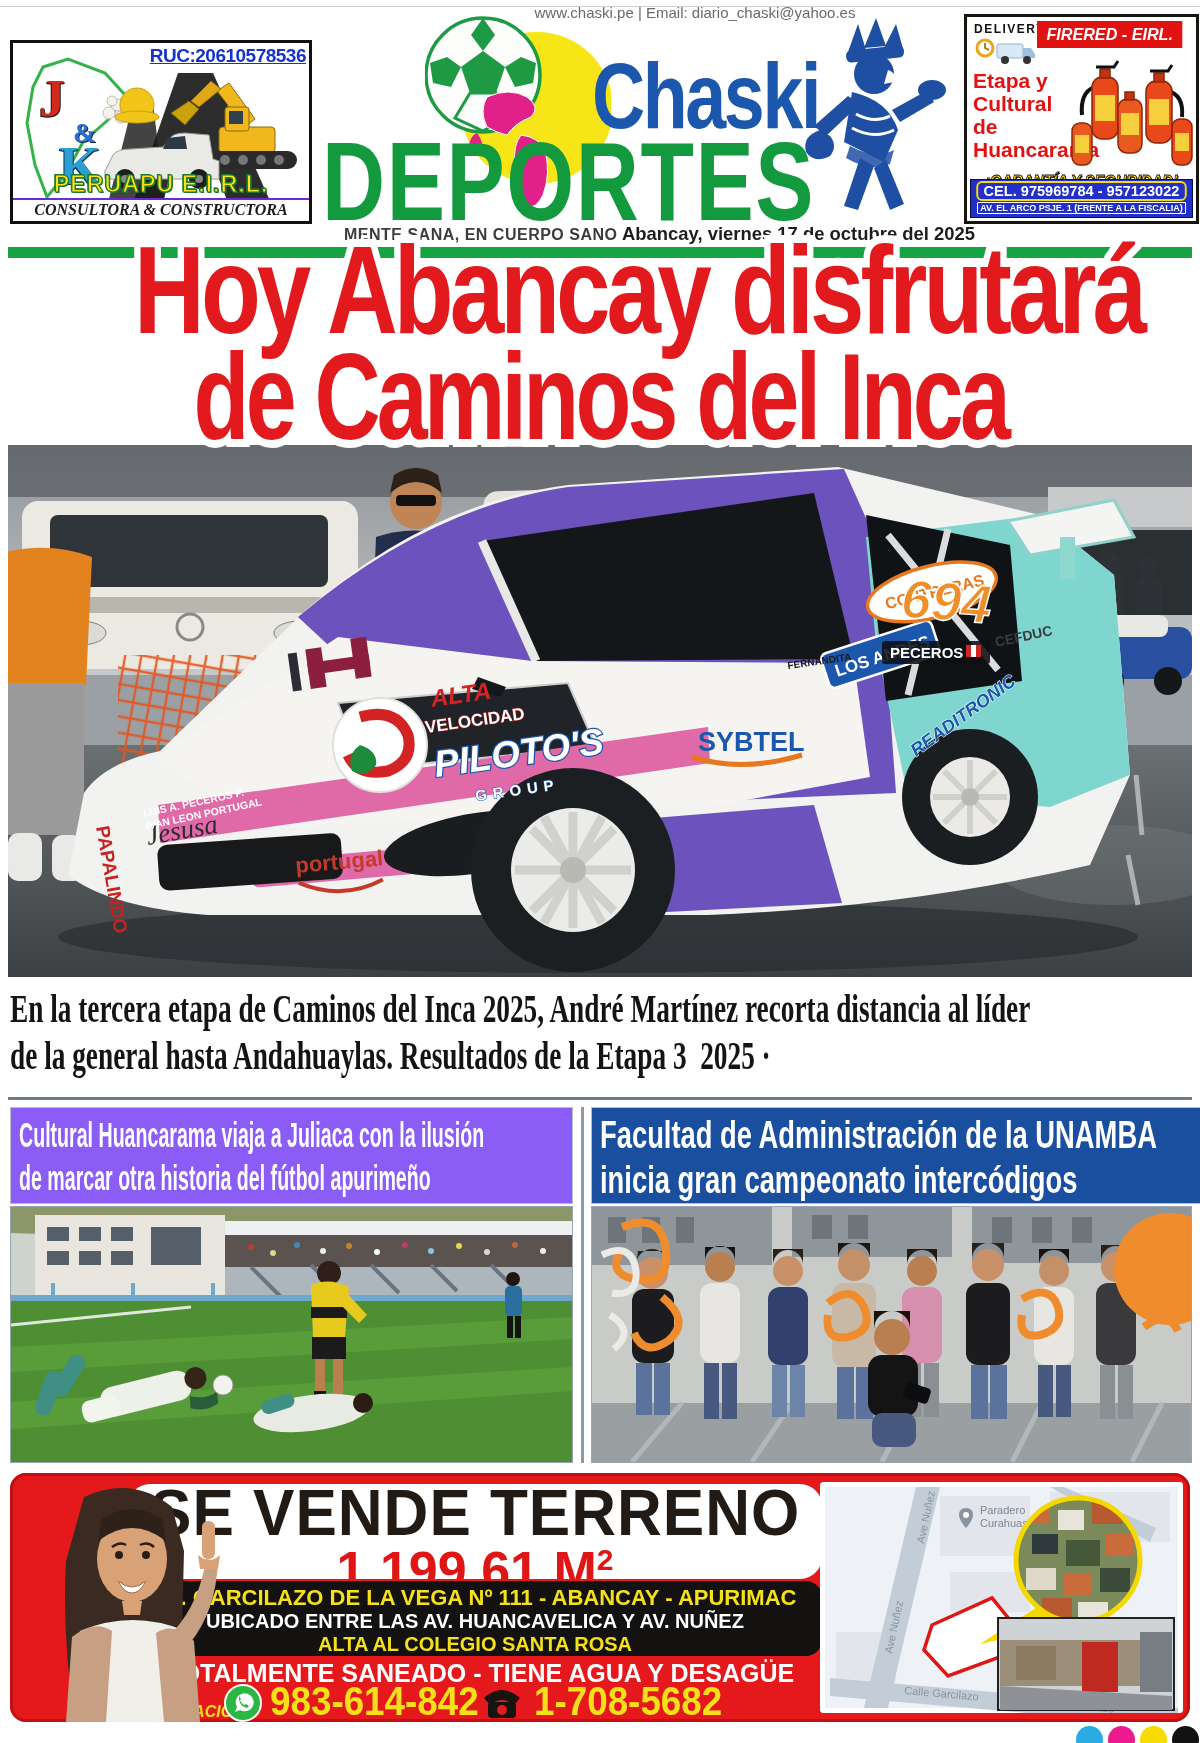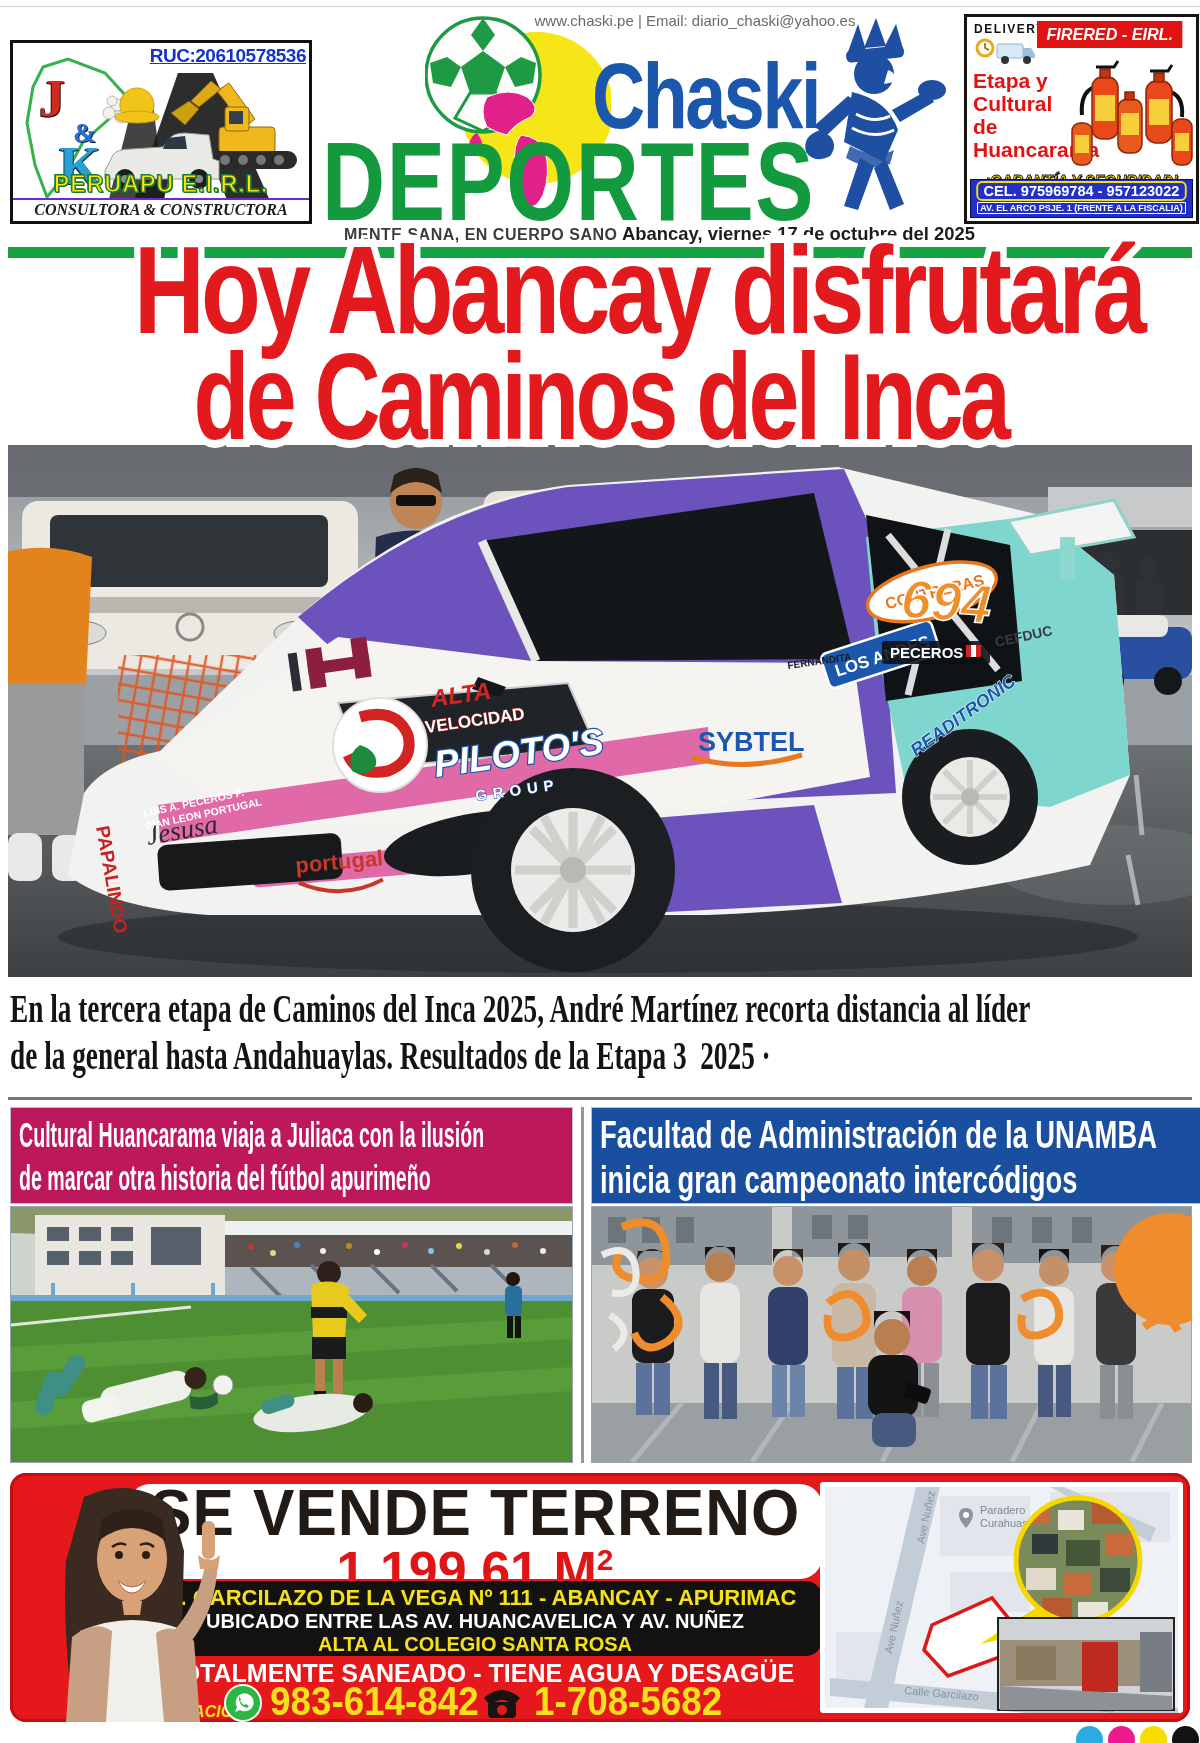--- a/index.html
+++ b/index.html
@@ -20,21 +20,21 @@
   .ad-left .mono-amp{left:60px;top:74px;font-size:28px;color:#2a6fd4;text-shadow:1px 1px 0 #102a4e;}
   .ad-left .mono-k{left:46px;top:92px;font-size:54px;color:#2a9fd4;text-shadow:1px 1px 0 #0d2c45,-1px 1px 0 #0d2c45;}
   .ad-left .company{position:absolute;left:0;right:0;bottom:23px;text-align:center;font-size:24px;font-weight:800;
       color:#ffe11a;letter-spacing:1px;-webkit-text-stroke:1.2px #1b7a2a;
       text-shadow:1px 1px 0 #1b7a2a,-1px -1px 0 #1b7a2a;transform:scaleX(.97);}
   .ad-left .tagline{position:absolute;left:0;right:0;bottom:0;height:21px;text-align:center;
       font-family:"Liberation Serif",serif;font-style:italic;font-weight:700;font-size:16px;color:#1c1c1c;
       border-top:2px solid #6d28d9;background:#fff;line-height:20px;}
 
   
-  .contact{position:absolute;left:455px;top:12px;width:480px;text-align:center;font-size:15px;color:#6a6a6a;}
+  .contact{position:absolute;left:455px;top:4px;width:480px;text-align:center;font-size:15px;color:#6a6a6a;}
   .title-chaski{position:absolute;left:592px;top:50px;font-size:92px;font-weight:800;color:#1a57ad;
       letter-spacing:-3px;transform:scaleX(.8);transform-origin:left top;line-height:1;}
   .title-deportes{position:absolute;left:322px;top:126px;font-size:112px;font-weight:800;color:#149a3e;
       letter-spacing:2px;transform:scaleX(.78);transform-origin:left top;line-height:1;}
   .slogan{position:absolute;left:344px;top:226px;font-size:16px;color:#3c3c3c;letter-spacing:.5px;font-weight:600;}
   .dateline{position:absolute;left:622px;top:223px;font-size:19px;font-weight:800;color:#1d1d1d;transform:scaleX(.97);transform-origin:left top;}
   .green-bar{position:absolute;left:8px;top:247px;width:1184px;height:11px;background:#16a341;}
 
   
   .ad-right{position:absolute;left:964px;top:14px;width:229px;height:204px;border:3px solid #15140f;background:#fff;overflow:hidden;}
@@ -66,21 +66,21 @@
   
   .caption{position:absolute;left:10px;top:985px;width:1184px;z-index:2;}
   .caption .cap-line{display:block;font-family:"Liberation Serif",serif;font-weight:700;font-size:39px;color:#141414;
       white-space:pre;transform:scaleX(.7);transform-origin:left top;line-height:47px;}
 
   
   .story-divider{position:absolute;left:8px;top:1097px;width:1184px;height:3px;background:#6c7a88;}
   .col-divider{position:absolute;left:581px;top:1107px;width:3px;height:356px;background:#8d9aa8;}
   .story-header{position:absolute;top:1107px;height:97px;box-sizing:border-box;padding:5px 0 0 8px;border:1px solid #b6c0cc;}
   .story-header .line{display:block;color:#fff;font-weight:800;white-space:nowrap;transform-origin:left top;}
-  .header-left{left:10px;width:563px;background:#be185d;}
+  .header-left{left:10px;width:563px;background:#8b5cf6;}
   .header-left .line{font-size:35px;line-height:43px;transform:scaleX(.56);}
   .header-right{left:591px;width:700px;background:#1a4fa0;}
   .header-right .line{font-size:38px;line-height:45px;transform:scaleX(.72);}
   .story-photo{position:absolute;top:1206px;border:1px solid #98a4b0;box-sizing:border-box;background:#cfd3cd;}
   .photo-left{left:10px;width:563px;height:257px;}
   .photo-right{left:591px;width:601px;height:257px;}
 
   
   .ad-bottom{position:absolute;left:10px;top:1473px;width:1180px;height:249px;background:#e5191b;border-radius:16px;
       box-shadow:inset 0 0 0 3px #c01012;z-index:2;}

